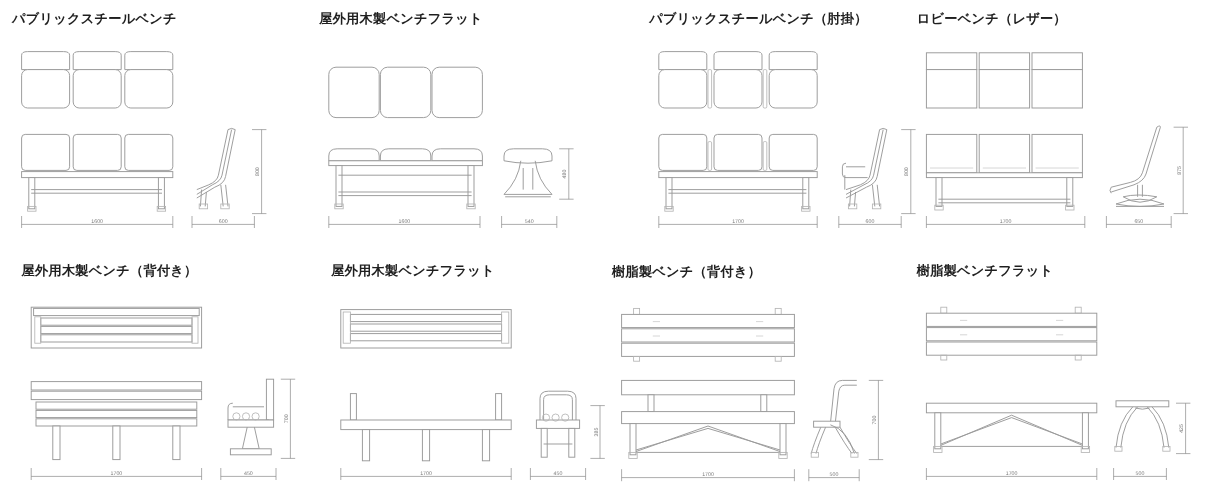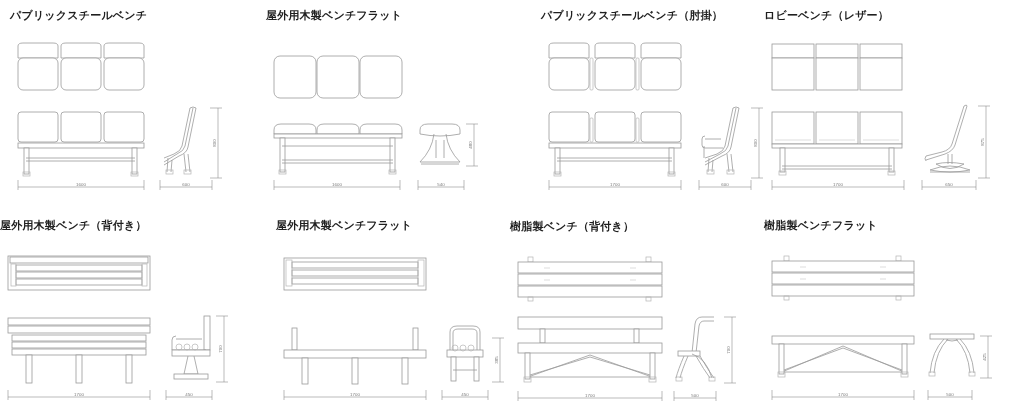--- a/index.html
+++ b/index.html
@@ -277,21 +277,21 @@
 
       <svg class="view" style="left:210px;top:78px;" width="24" height="84">
         <line class="dim" x1="4" y1="4" x2="16" y2="4"></line>
         <line class="dim" x1="4" y1="76" x2="16" y2="76"></line>
         <line class="dim" x1="12" y1="4" x2="12" y2="76"></line>
         <text class="dimtxt-v" x="10" y="40" text-anchor="middle" transform="rotate(-90,10,40)">875</text>
       </svg>
     </div>
   </div>
 
-  <div class="panel" style="left:0;top:218px;width:240px;height:186px;">
+  <div class="panel" style="left:18px;top:218px;width:240px;height:186px;">
     <div class="p-title">屋外用木製ベンチ（背付き）</div>
 
     <div class="views">
       <svg class="view" style="left:6px;top:20px;" width="150" height="42">
         <rect class="fillw" x="2" y="2" width="142" height="34"></rect>
         <rect class="fillw" x="4" y="3" width="138" height="6"></rect>
         <rect class="fillw" x="10" y="11" width="126" height="6"></rect>
         <rect class="fillw" x="10" y="18" width="126" height="6"></rect>
         <rect class="fillw" x="10" y="25" width="126" height="6"></rect>
         <rect class="ln2" x="5" y="10" width="5" height="22"></rect>

